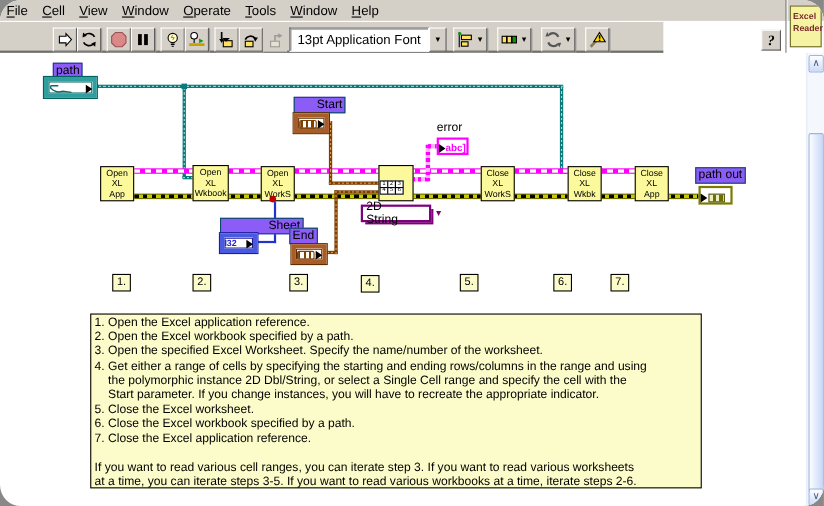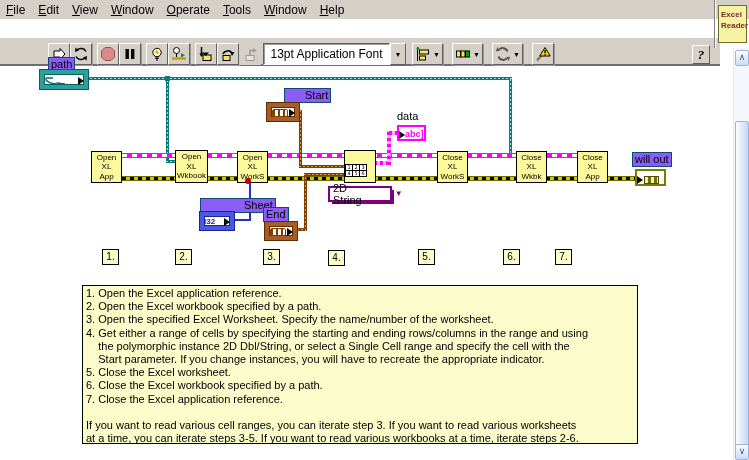--- a/index.html
+++ b/index.html
@@ -1,26 +1,26 @@
 <!DOCTYPE html>
 <html><head>
 <meta charset="utf-8">
 <style>
   * { margin:0; padding:0; box-sizing:border-box; }
   body { background:#888; font-family:"Liberation Sans", sans-serif; }
   #screen { position:relative; width:749px; height:460px; background:#fff; overflow:hidden;
-            font-family:"Liberation Sans", sans-serif; }
+            font-family:"Liberation Sans", sans-serif;border-radius:19px; }
   .abs { position:absolute; }
 
   
   #menubar { position:absolute; left:0; top:0; width:749px; height:19px; background:#D4D0C8;
              display:flex; align-items:center; gap:13px; padding-left:6px; font-size:12px; color:#000; }
   .menu-item::first-letter { text-decoration:underline; }
   .menu-item { cursor:default; }
-  #toolbar { position:absolute; left:0; top:37px; width:720px; height:29px; background:#D4D0C8;
+  #toolbar { position:absolute; left:0; top:19px; width:603px; height:29px; background:#D4D0C8;
              border-top:1px solid #fff; border-bottom:2px solid #6E6E6E; }
   .tbtn { position:absolute; top:5px; width:22px; height:22px; background:#D4D0C8;
           border:1px solid; border-color:#FFFFFF #5F5F5F #5F5F5F #FFFFFF;
           box-shadow:1px 1px 0 #9A9A9A; display:flex; align-items:center; justify-content:center; }
   .tbtn.flat { border-color:transparent; box-shadow:none; }
   .tgrp { position:absolute; top:5px; height:22px; background:#D4D0C8;
           border:1px solid; border-color:#FFFFFF #5F5F5F #5F5F5F #FFFFFF; box-shadow:1px 1px 0 #9A9A9A;
           display:flex; align-items:center; padding:0 2px; gap:2px; }
   .dd-arrow { font-size:7px; color:#000; line-height:7px; }
   #font-field { position:absolute; left:263px; top:5px; width:127px; height:22px; background:#fff;
@@ -103,21 +103,21 @@
   #sthumb { position:absolute; left:1px; top:73px; width:14px; height:326px;
             background:linear-gradient(90deg,#FDFEFF,#C6D7F7); border:1px solid #9DB4E0; border-radius:2px; }
 </style>
 </head>
 <body>
 
 <div id="screen">
 
   <div id="menubar">
     <span class="menu-item">File</span>
-    <span class="menu-item">Edit</span>
+    <span class="menu-item">Cell</span>
     <span class="menu-item">View</span>
     <span class="menu-item">Window</span>
     <span class="menu-item">Operate</span>
     <span class="menu-item">Tools</span>
     <span class="menu-item">Window</span>
     <span class="menu-item">Help</span>
   </div>
 
   <div id="toolbar">
     <div class="tbtn" style="left:48px">
@@ -260,50 +260,50 @@
   <div class="wire w-arr-h" style="left:389px; top:131px; width:9px;"></div>
 
   <div class="lbl" style="left:48px; top:57px;">path</div>
   <div class="ctl" id="path-ctl">
     <svg width="28" height="9">
       <path d="M2 2 h7 M2 2 v2 q5 5 11 3 l8 1" stroke="#0A6A6A" fill="none" stroke-width="1.3"></path>
     </svg>
     <span class="term-tri"></span>
   </div>
 
-  <div class="lbl" style="left:284px; top:88px;padding-left:20px;">Start</div>
+  <div class="lbl" style="left:267px; top:88px;padding-left:20px;">Start</div>
   <div class="ctl cluster-ctl" id="start-ctl">
     <span class="clus-glyph"></span>
     <span class="term-tri"></span>
   </div>
 
   <div class="lbl" style="left:200px; top:198px;padding-left:43px;">Sheet</div>
   <div class="ctl" id="sheet-ctl">
     <span>I32</span>
     <span class="term-tri"></span>
   </div>
 
   <div class="lbl" style="left:263px; top:207px;">End</div>
   <div class="ctl cluster-ctl" id="end-ctl">
     <span class="clus-glyph"></span>
     <span class="term-tri"></span>
   </div>
 
-  <div class="freelbl" style="left:396px; top:110px;">data</div>
+  <div class="freelbl" style="left:396px; top:110px;">error</div>
   <div class="ctl" id="data-ind">
     <span class="in-tri"></span>
     <span>abc]</span>
   </div>
 
   <div id="selector">
     <span>2D String</span>
     <span class="sel-arrow">▼</span>
   </div>
 
-  <div class="lbl" style="left:632px; top:152px;">will out</div>
+  <div class="lbl" style="left:632px; top:152px;">path out</div>
   <div class="ctl" id="error-ind">
     <span class="in-tri"></span>
     <span class="err-glyph"></span>
   </div>
 
   <div class="node" style="left:91px;  top:151px;">Open
 XL
 App</div>
   <div class="node" style="left:175px; top:150px; width:33px; height:33px;">Open XL
 Wkbook</div>

